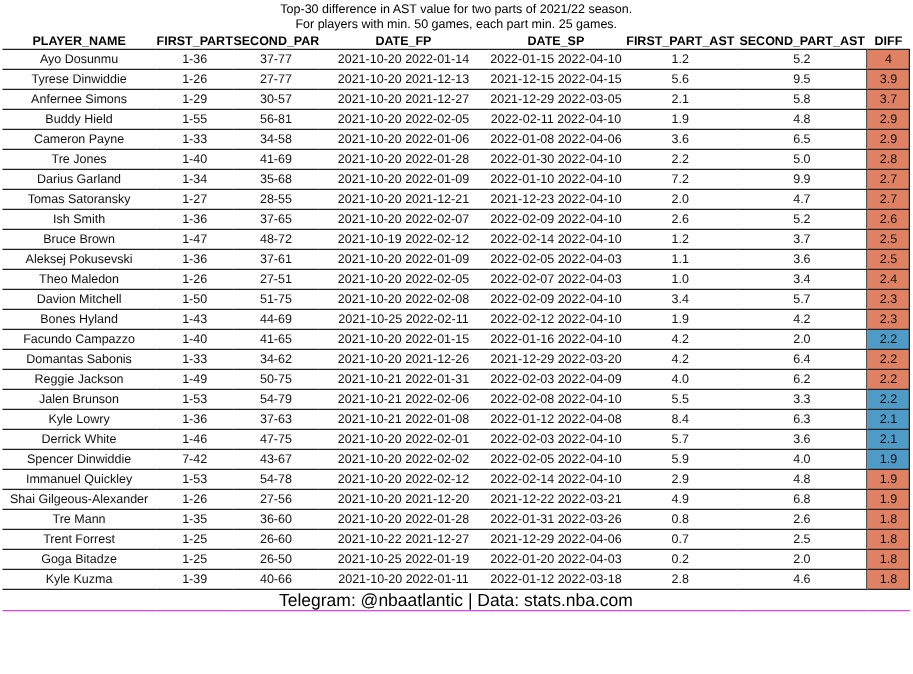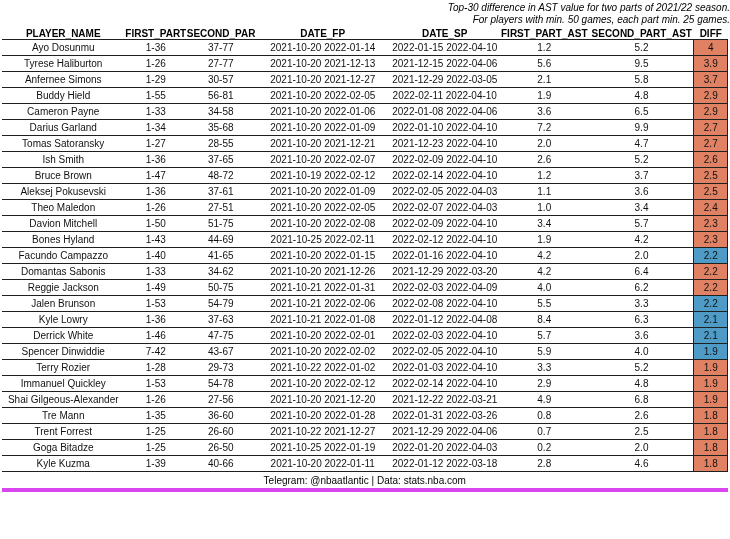--- a/index.html
+++ b/index.html
@@ -6,23 +6,22 @@
     margin: 0;
     padding: 0;
     background: #ffffff;
     width: 730px;
     height: 539px;
     font-family: "Liberation Sans", sans-serif;
     color: #000;
     overflow: hidden;
   }
   .titles {
-    text-align: right;
+    text-align: center;
     padding-top: 2px;
-    font-style: italic;
   }
   .title-line {
     font-size: 10px;
     line-height: 12px;
     color: #000;
   }
   table.ast-table {
     border-collapse: collapse;
     table-layout: fixed;
     width: 726px;
@@ -50,23 +49,23 @@
     color: #111;
   }
   table.ast-table td.diff-cell {
     border: 1px solid #1f1f1f;
     font-weight: normal;
   }
   td.diff-up   { background: #e08163; color: #5c1a05; }
   td.diff-down { background: #4f9bc8; color: #0e3a5e; }
   tr.footer-row td {
     border-top: 1px solid #1f1f1f;
-    border-bottom: 4px solid #d946ef;
+    border-bottom: 1px solid #d946ef;
     height: 16px;
-    font-size: 10px;
+    font-size: 14px;
     color: #000;
   }
 </style>
 </head>
 <body>
 
 <div class="titles">
   <div class="title-line">Top-30 difference in AST value for two parts of 2021/22 season.</div>
   <div class="title-line">For players with min. 50 games, each part min. 25 games.</div>
 </div>
@@ -99,25 +98,25 @@
         <td>Ayo Dosunmu</td>
         <td>1-36</td>
         <td>37-77</td>
         <td>2021-10-20 2022-01-14</td>
         <td>2022-01-15 2022-04-10</td>
         <td>1.2</td>
         <td>5.2</td>
         <td class="diff-cell diff-up">4</td>
       </tr>
       <tr>
-        <td>Tyrese Haliburton</td>
+        <td>Tyrese Dinwiddie</td>
         <td>1-26</td>
         <td>27-77</td>
         <td>2021-10-20 2021-12-13</td>
-        <td>2021-12-15 2022-04-06</td>
+        <td>2021-12-15 2022-04-15</td>
         <td>5.6</td>
         <td>9.5</td>
         <td class="diff-cell diff-up">3.9</td>
       </tr>
       <tr>
         <td>Anfernee Simons</td>
         <td>1-29</td>
         <td>30-57</td>
         <td>2021-10-20 2021-12-27</td>
         <td>2021-12-29 2022-03-05</td>
@@ -139,20 +138,30 @@
         <td>Cameron Payne</td>
         <td>1-33</td>
         <td>34-58</td>
         <td>2021-10-20 2022-01-06</td>
         <td>2022-01-08 2022-04-06</td>
         <td>3.6</td>
         <td>6.5</td>
         <td class="diff-cell diff-up">2.9</td>
       </tr>
       <tr>
+        <td>Tre Jones</td>
+        <td>1-40</td>
+        <td>41-69</td>
+        <td>2021-10-20 2022-01-28</td>
+        <td>2022-01-30 2022-04-10</td>
+        <td>2.2</td>
+        <td>5.0</td>
+        <td class="diff-cell diff-up">2.8</td>
+      </tr>
+      <tr>
         <td>Darius Garland</td>
         <td>1-34</td>
         <td>35-68</td>
         <td>2021-10-20 2022-01-09</td>
         <td>2022-01-10 2022-04-10</td>
         <td>7.2</td>
         <td>9.9</td>
         <td class="diff-cell diff-up">2.7</td>
       </tr>
       <tr>
@@ -287,30 +296,20 @@
       </tr>
       <tr>
         <td>Spencer Dinwiddie</td>
         <td>7-42</td>
         <td>43-67</td>
         <td>2021-10-20 2022-02-02</td>
         <td>2022-02-05 2022-04-10</td>
         <td>5.9</td>
         <td>4.0</td>
         <td class="diff-cell diff-down">1.9</td>
-      </tr>
-      <tr>
-        <td>Terry Rozier</td>
-        <td>1-28</td>
-        <td>29-73</td>
-        <td>2021-10-22 2022-01-02</td>
-        <td>2022-01-03 2022-04-10</td>
-        <td>3.3</td>
-        <td>5.2</td>
-        <td class="diff-cell diff-up">1.9</td>
       </tr>
       <tr>
         <td>Immanuel Quickley</td>
         <td>1-53</td>
         <td>54-78</td>
         <td>2021-10-20 2022-02-12</td>
         <td>2022-02-14 2022-04-10</td>
         <td>2.9</td>
         <td>4.8</td>
         <td class="diff-cell diff-up">1.9</td>

